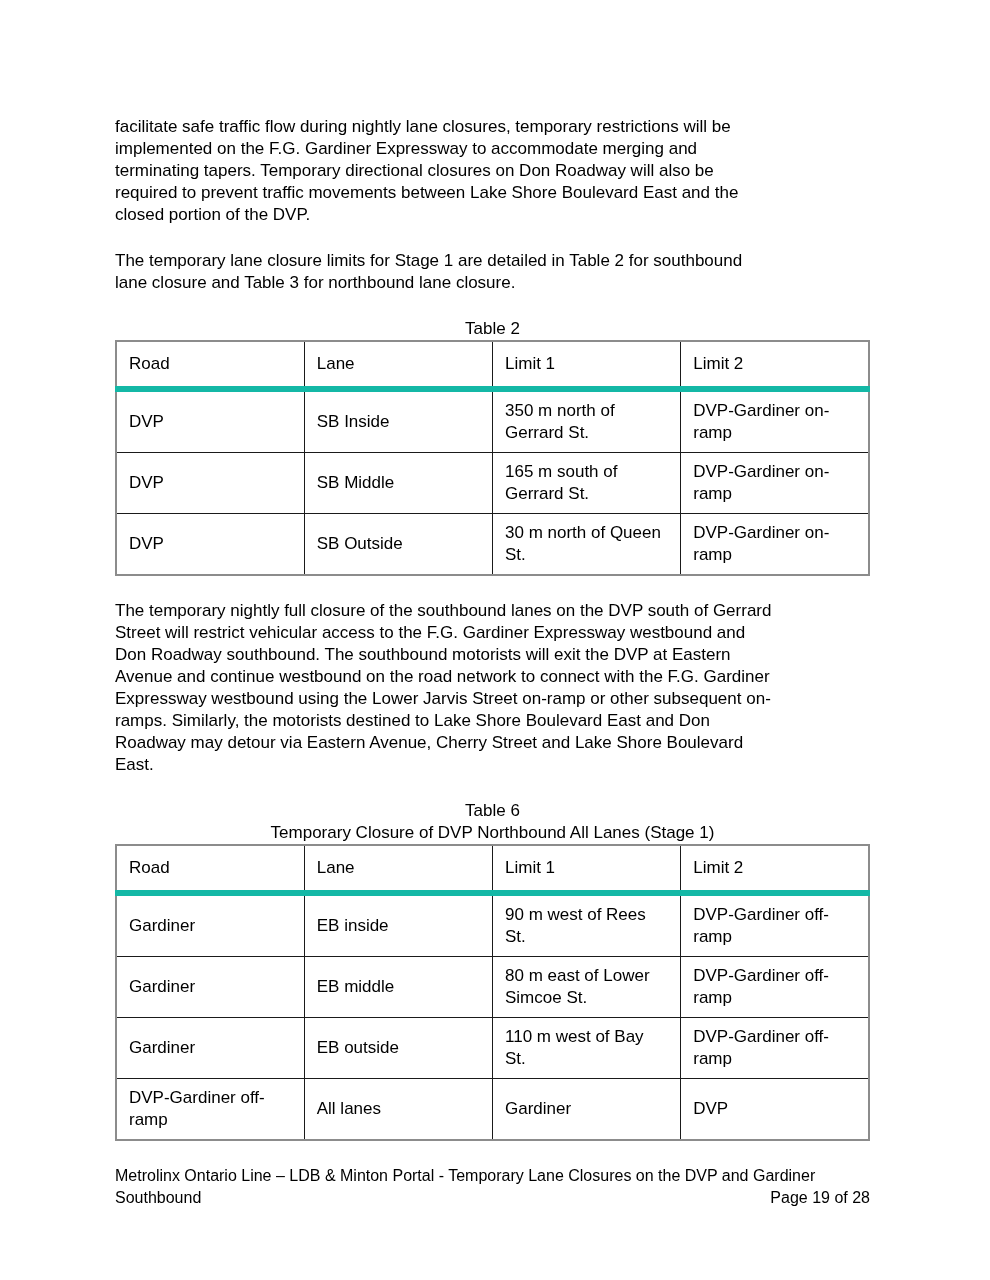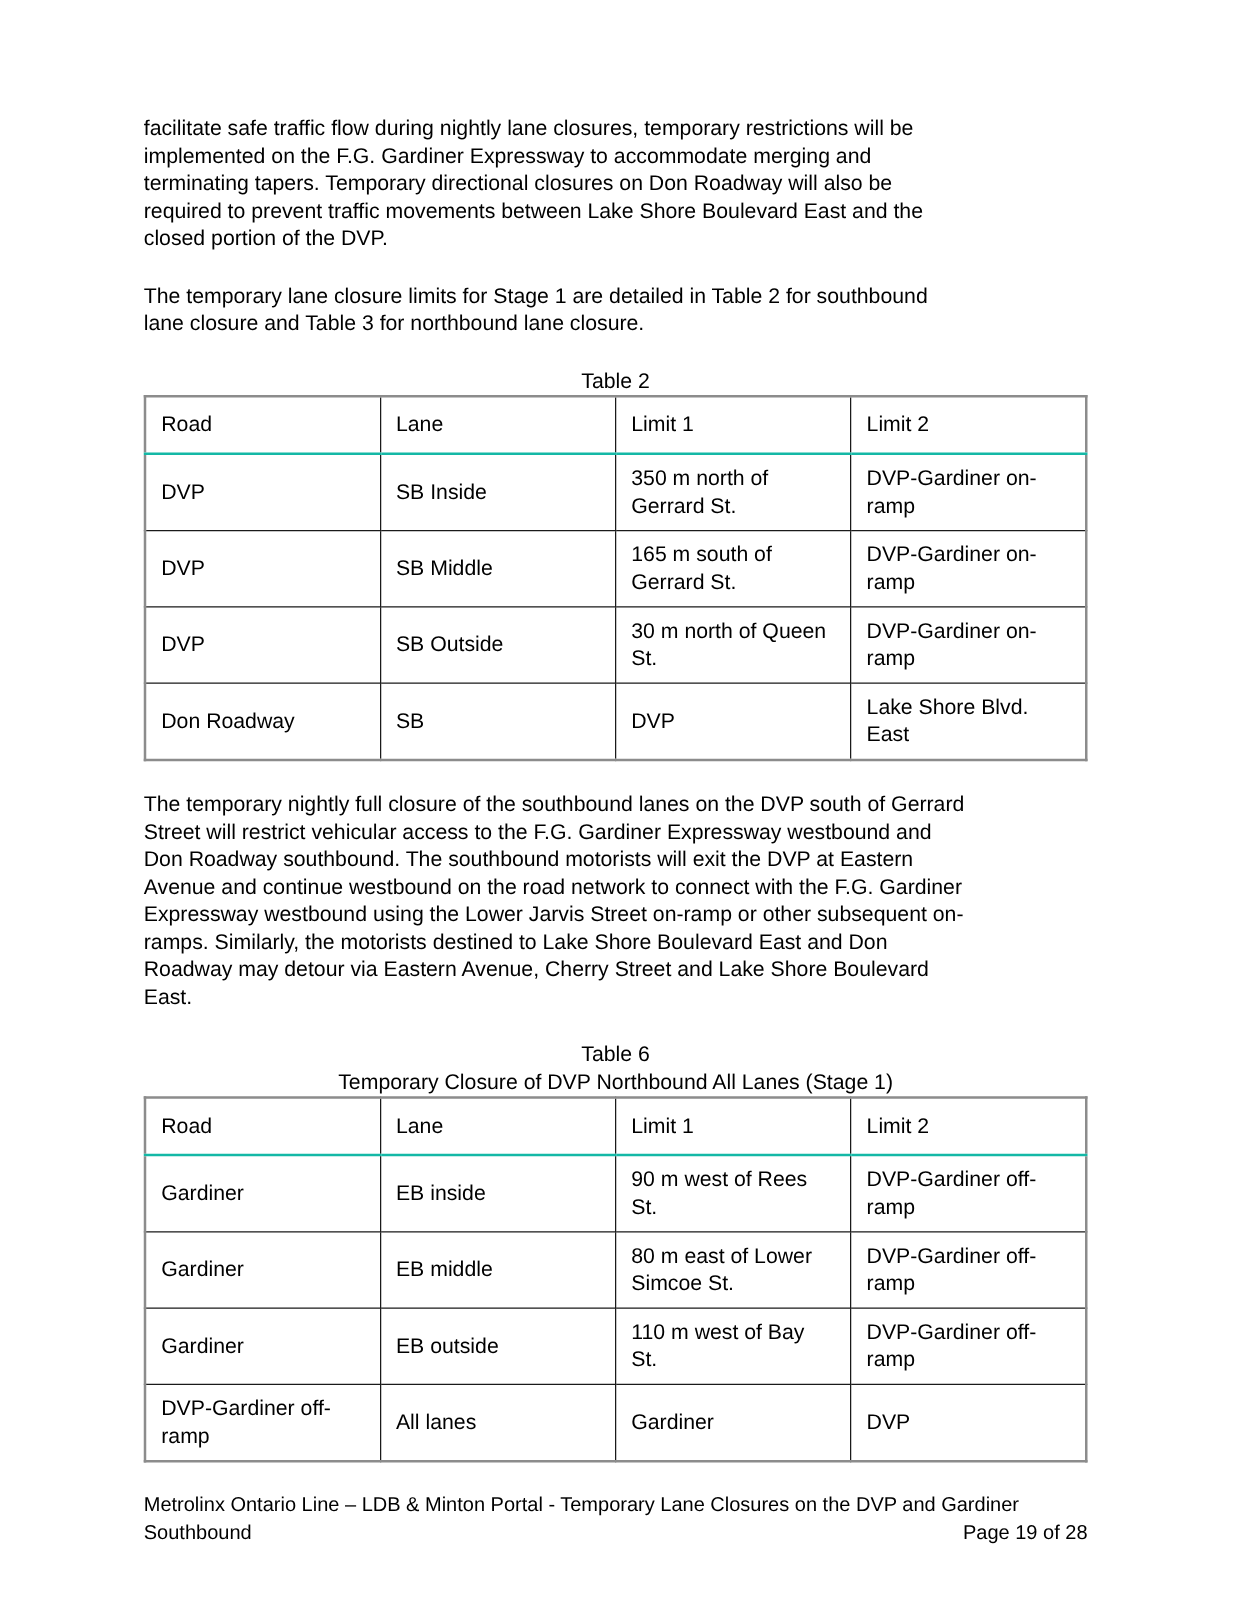--- a/index.html
+++ b/index.html
@@ -13,21 +13,21 @@
     font-family: "Liberation Sans", sans-serif;
     font-size: 17px;
     line-height: 22px;
     color: #000000;
     overflow: hidden;
   }
   .page {
     box-sizing: border-box;
     width: 796px;
     height: 1280px;
-    padding: 92px 0 0 115px;
+    padding: 116px 0 0 115px;
   }
   .para {
     width: 660px;
     margin: 0 0 24px 0;
   }
   .table-block {
     width: 755px;
     margin: 0 12px 24px 0;
   }
   .caption-line {
@@ -46,21 +46,21 @@
     padding: 0 12px;
     vertical-align: middle;
     text-align: left;
     font-weight: normal;
     font-size: 17px;
     line-height: 22px;
     overflow: hidden;
   }
   table.doc-table th {
     height: 44px;
-    border-bottom: 2px solid #14b8a6;
+    border-bottom: 6px solid #14b8a6;
   }
   table.doc-table td {
     height: 60px;
   }
   .footer {
     position: relative;
     width: 755px;
     margin-top: 1px;
     font-size: 16px;
     line-height: 22px;
@@ -107,26 +107,20 @@
             <td>SB Middle</td>
             <td>165 m south of Gerrard St.</td>
             <td>DVP-Gardiner on-ramp</td>
           </tr>
           <tr>
             <td>DVP</td>
             <td>SB Outside</td>
             <td>30 m north of Queen St.</td>
             <td>DVP-Gardiner on-ramp</td>
           </tr>
-          <tr>
-            <td>Don Roadway</td>
-            <td>SB</td>
-            <td>DVP</td>
-            <td>Lake Shore Blvd. East</td>
-          </tr>
         </tbody>
     </table>
   </div>
 
   <p class="para">The temporary nightly full closure of the southbound lanes on the DVP south of Gerrard Street will restrict vehicular access to the F.G. Gardiner Expressway westbound and Don Roadway southbound. The southbound motorists will exit the DVP at Eastern Avenue and continue westbound on the road network to connect with the F.G. Gardiner Expressway westbound using the Lower Jarvis Street on-ramp or other subsequent on-ramps. Similarly, the motorists destined to Lake Shore Boulevard East and Don Roadway may detour via Eastern Avenue, Cherry Street and Lake Shore Boulevard East.</p>
 
   <div class="table-block">
     <div class="caption-line">Table 6</div>
     <div class="caption-line">Temporary Closure of DVP Northbound All Lanes (Stage 1)</div>
     <table class="doc-table">

